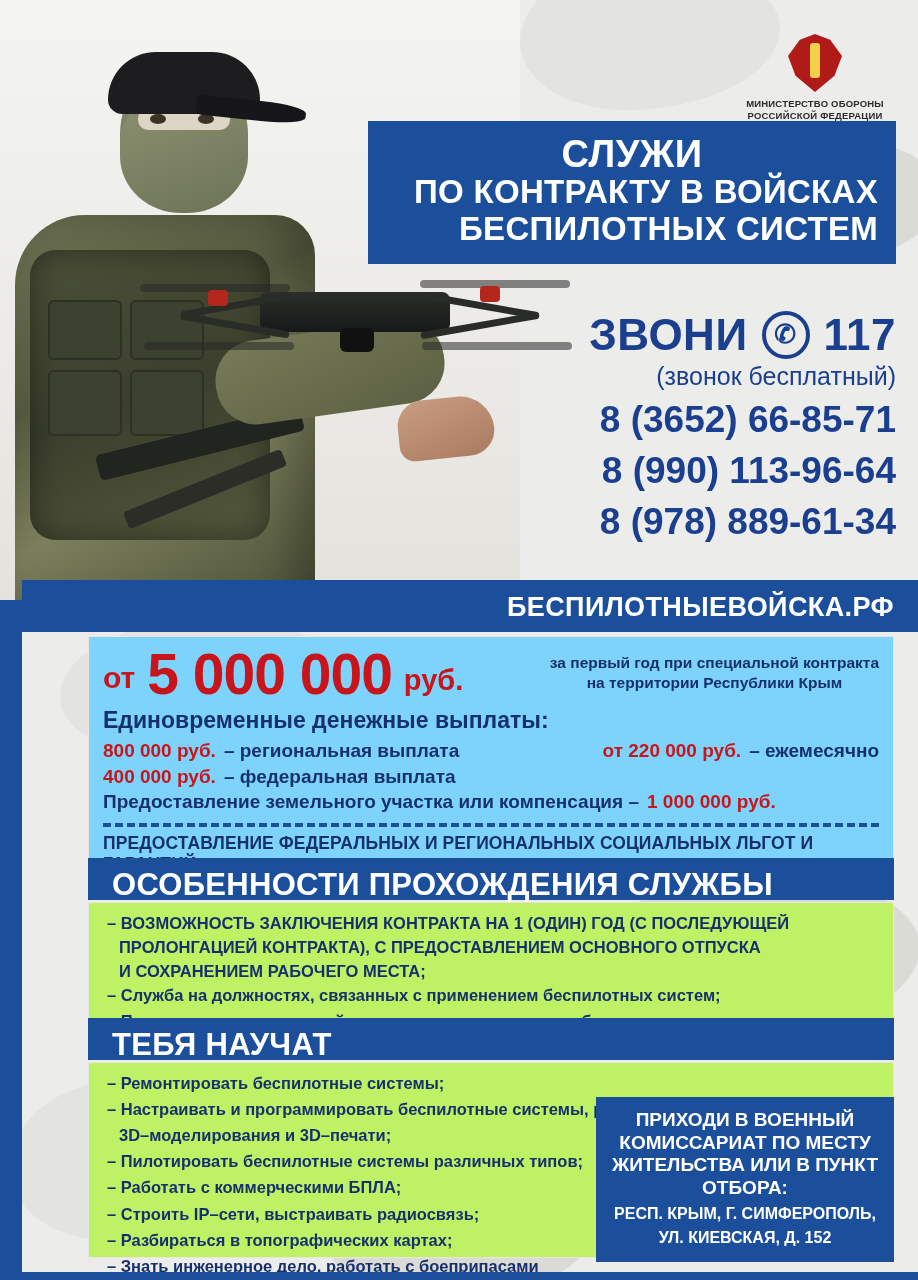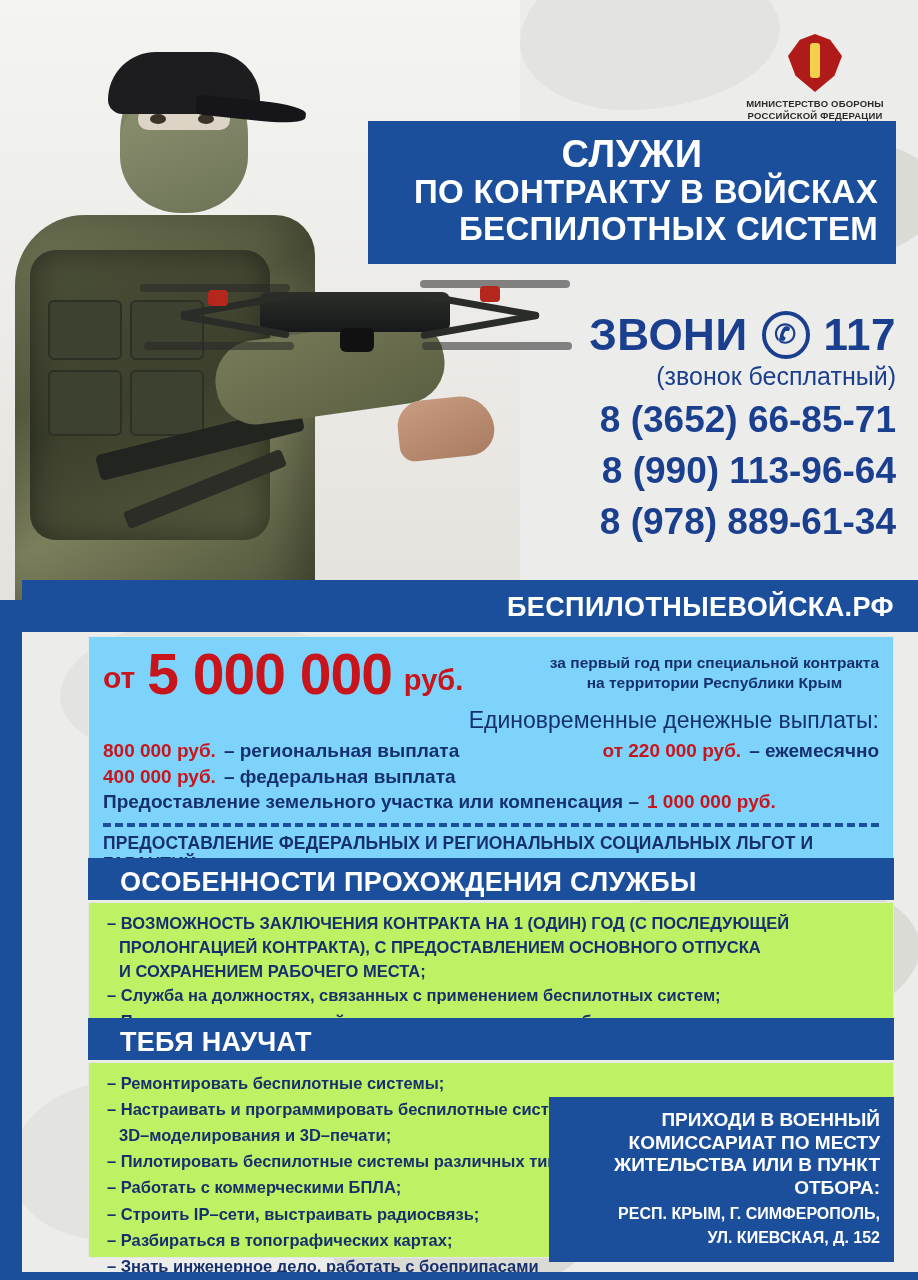--- a/index.html
+++ b/index.html
@@ -424,24 +424,23 @@
     color: #16306e;
     font-weight: bold;
     font-size: 15.5px;
     line-height: 1.3;
     text-align: center;
     margin-left: auto;
     padding-bottom: 8px;
   }
   .sub-title {
     color: #16306e;
-    font-weight: normal;
+    font-weight: bold;
     font-size: 23px;
     margin: 6px 0 4px;
-    text-align: right;
   }
   .pay-line {
     display: flex;
     align-items: baseline;
     gap: 8px;
     font-size: 19px;
     line-height: 1.35;
     color: #16306e;
     font-weight: bold;
   }
@@ -466,25 +465,25 @@
   
   .sec-head {
     position: absolute;
     left: 88px;
     width: 806px;
     height: 42px;
     background: #1b4f9c;
   }
   .sec-head span {
     position: absolute;
-    left: 32px;
+    left: 24px;
     top: 9px;
     color: #fff;
     font-weight: bold;
-    font-size: 27px;
+    font-size: 31px;
     letter-spacing: .3px;
     text-align: center;
   }
   .sec-body {
     position: absolute;
     left: 88px;
     width: 806px;
     background: #bef264;
     box-sizing: border-box;
     padding: 10px 18px 10px 18px;
@@ -503,25 +502,25 @@
   .sec-body p.item {
     font-size: 16.5px;
     margin-bottom: 5px;
   }
 
   
   .footer {
     position: absolute;
     right: 24px;
     bottom: 18px;
-    width: 345px;
+    width: 298px;
     background: #1b4f9c;
     padding: 12px 14px 14px;
     box-sizing: border-box;
-    text-align: right;
+    text-align: center;
     color: #fff;
   }
   .footer .t1 {
     font-weight: bold;
     font-size: 19px;
     line-height: 1.2;
   }
   .footer .t2 {
     font-weight: bold;
     font-size: 16px;

